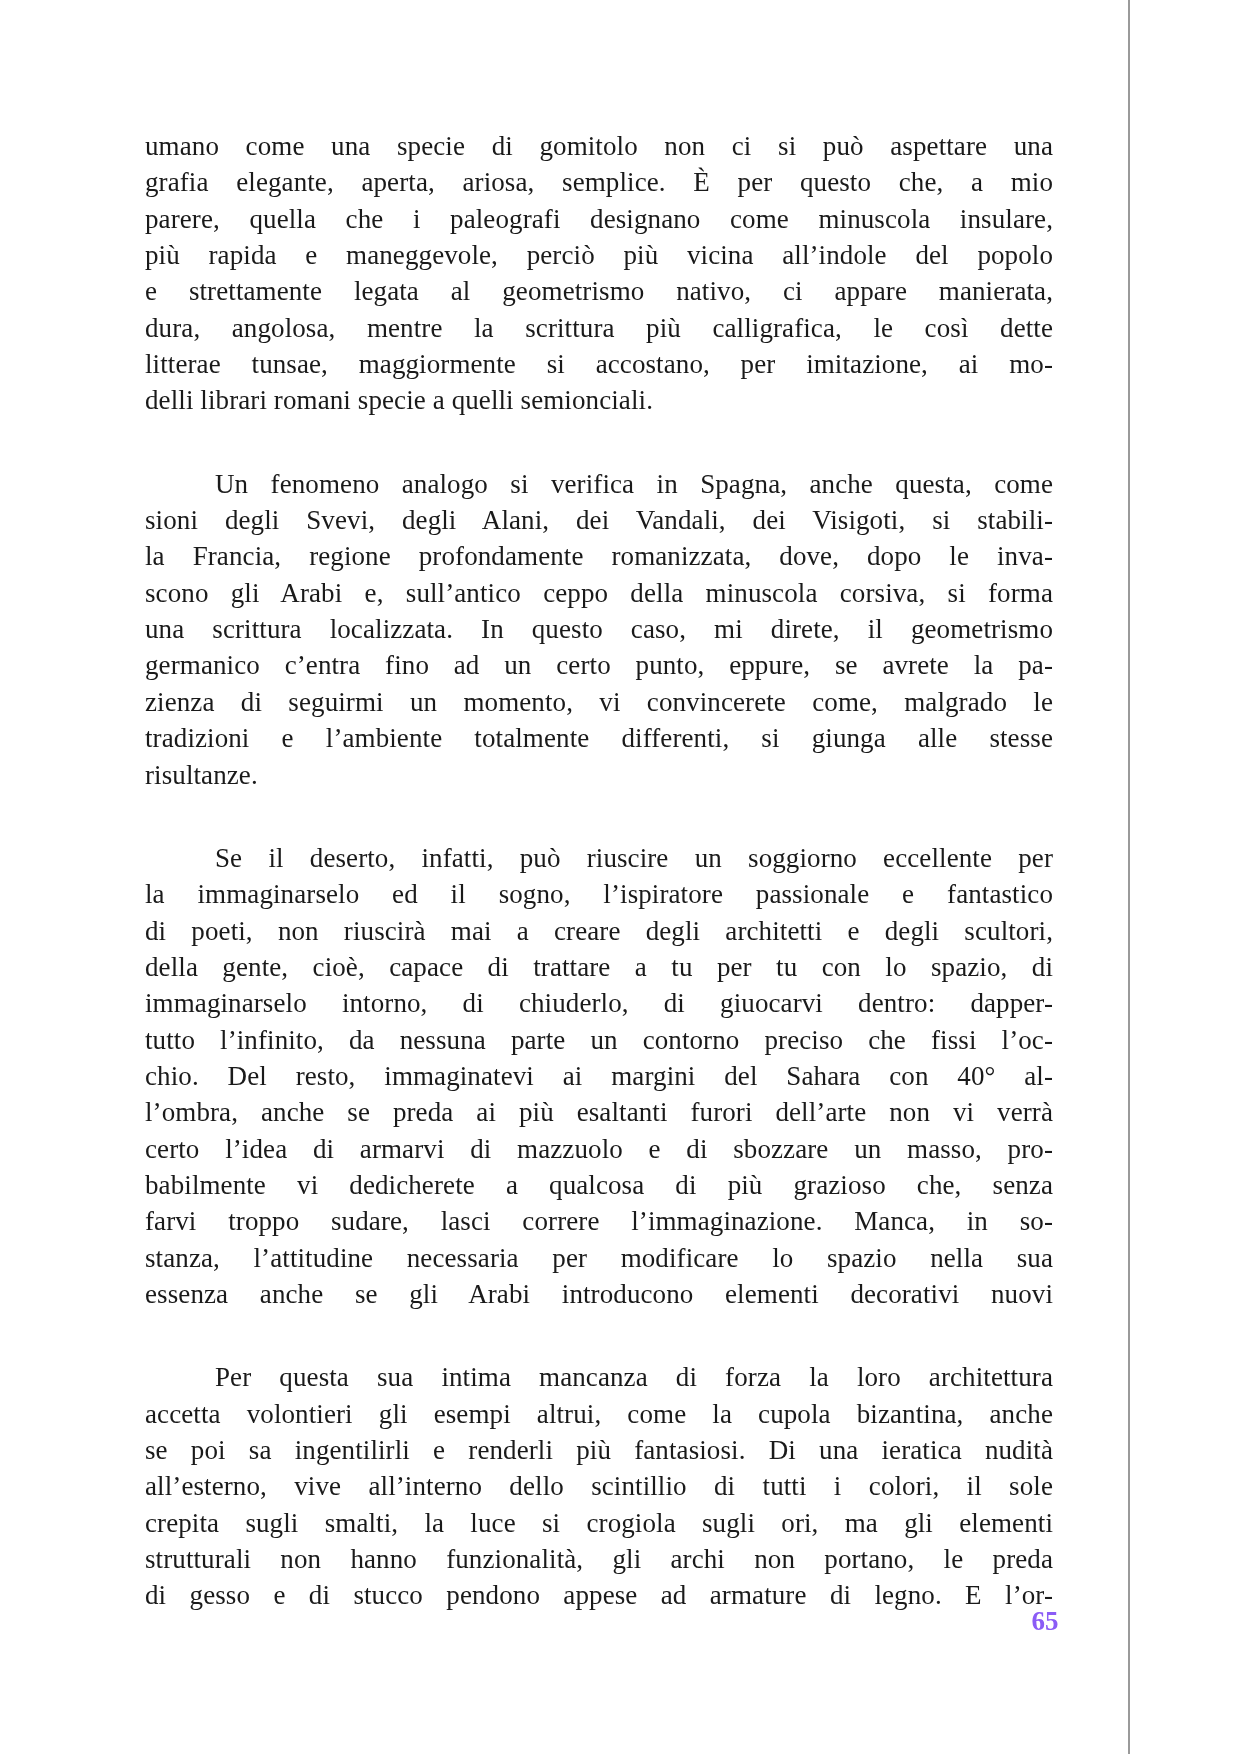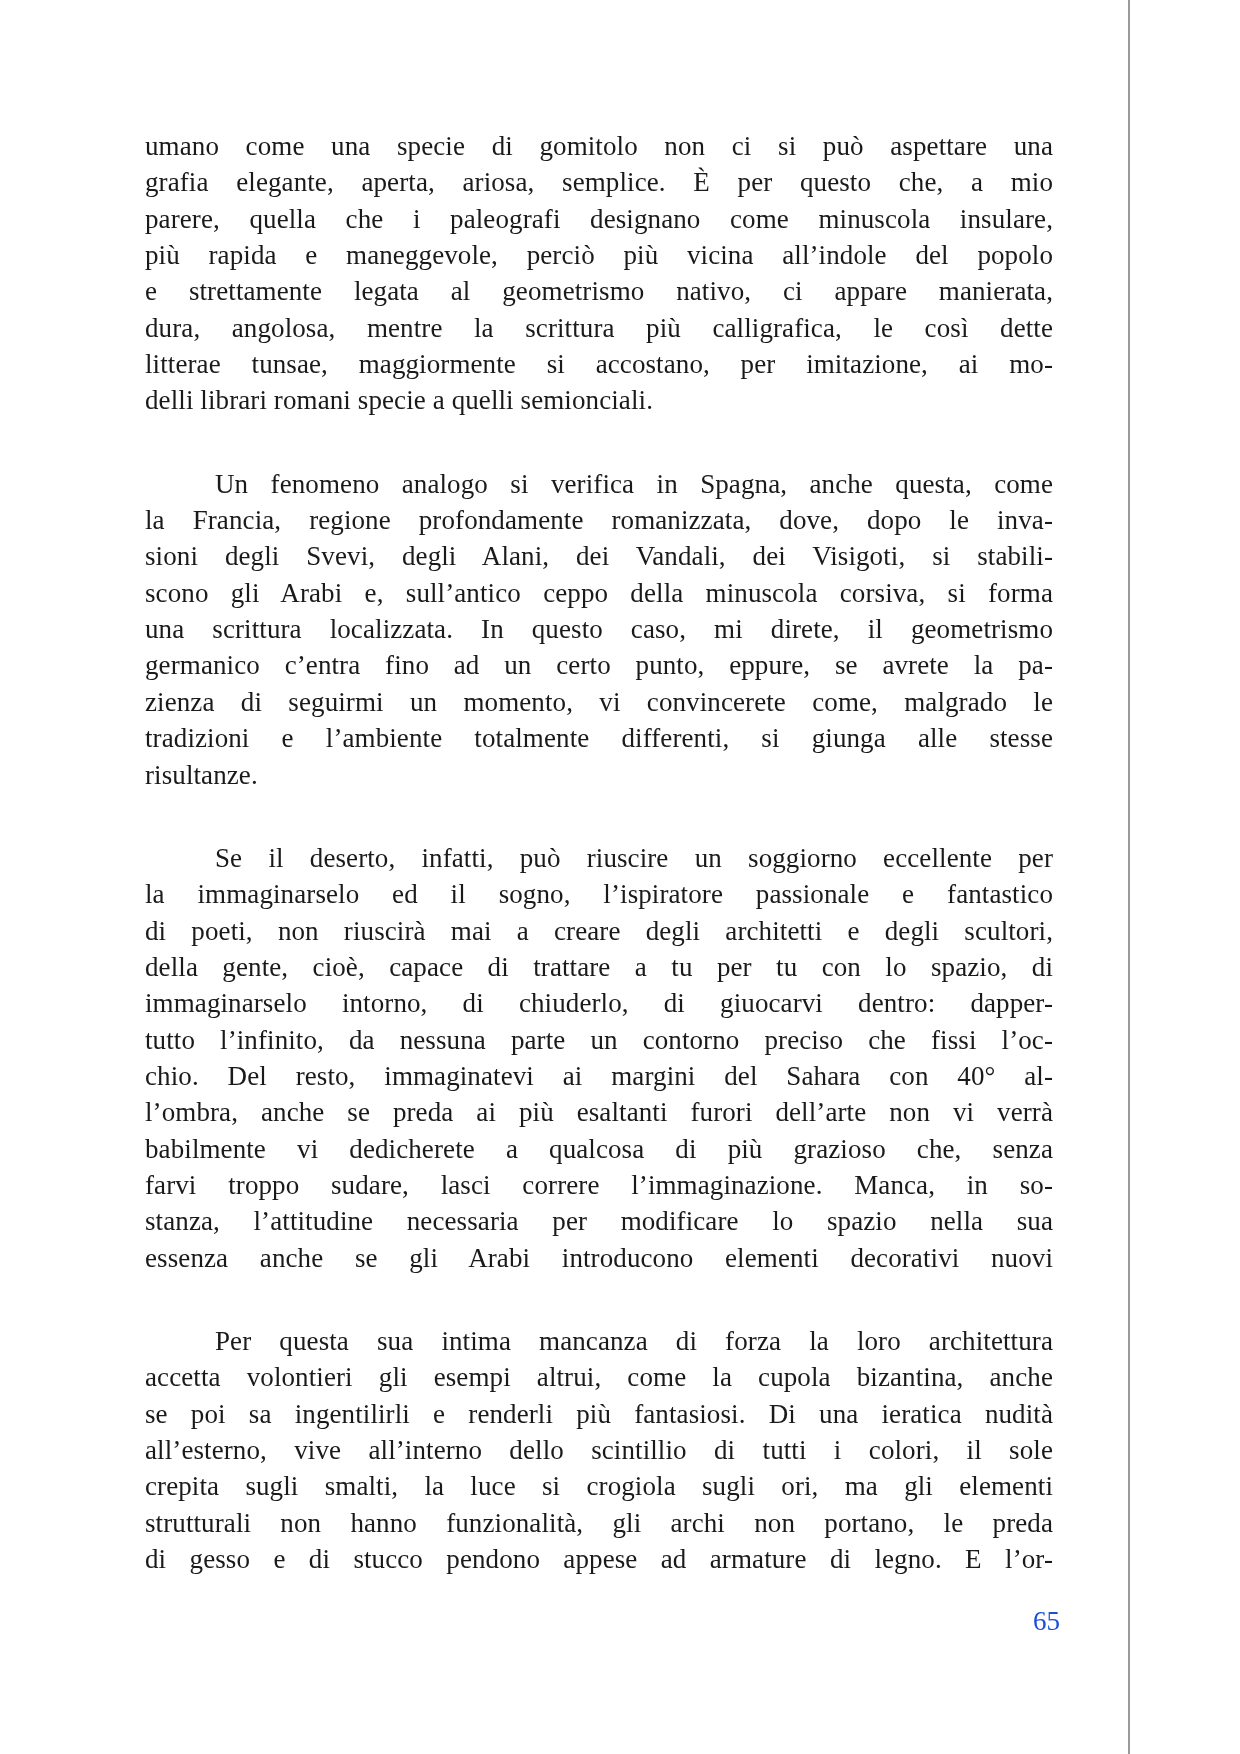--- a/index.html
+++ b/index.html
@@ -45,24 +45,25 @@
     }
     .line.indent {
       padding-left: 70px;
       margin-top: 47px;
     }
     .page-number {
       position: absolute;
       left: 1030px;
       top: 1603px;
       width: 30px;
-      text-align: right;
+      text-align: center;
       font-size: 27px;
       line-height: 36px;
-      color: #1d4ed8;
+      color: #8b5cf6;
+      font-weight: bold;
     }
   </style>
 </head>
 <body>
 
 <div class="page-edge"></div>
 
 <div class="text-block">
 
   <div>
@@ -71,39 +72,40 @@
     <span class="line">parere, quella che i paleografi designano come minuscola insulare,</span>
     <span class="line">più rapida e maneggevole, perciò più vicina all’indole del popolo</span>
     <span class="line">e strettamente legata al geometrismo nativo, ci appare manierata,</span>
     <span class="line">dura, angolosa, mentre la scrittura più calligrafica, le così dette</span>
     <span class="line">litterae tunsae, maggiormente si accostano, per imitazione, ai mo-</span>
     <span class="line last">delli librari romani specie a quelli semionciali.</span>
   </div>
 
   <div>
     <span class="line indent">Un fenomeno analogo si verifica in Spagna, anche questa, come</span>
+    <span class="line">sioni degli Svevi, degli Alani, dei Vandali, dei Visigoti, si stabili-</span>
     <span class="line">la Francia, regione profondamente romanizzata, dove, dopo le inva-</span>
-    <span class="line">sioni degli Svevi, degli Alani, dei Vandali, dei Visigoti, si stabili-</span>
     <span class="line">scono gli Arabi e, sull’antico ceppo della minuscola corsiva, si forma</span>
     <span class="line">una scrittura localizzata. In questo caso, mi direte, il geometrismo</span>
     <span class="line">germanico c’entra fino ad un certo punto, eppure, se avrete la pa-</span>
     <span class="line">zienza di seguirmi un momento, vi convincerete come, malgrado le</span>
     <span class="line">tradizioni e l’ambiente totalmente differenti, si giunga alle stesse</span>
     <span class="line last">risultanze.</span>
   </div>
 
   <div>
     <span class="line indent">Se il deserto, infatti, può riuscire un soggiorno eccellente per</span>
     <span class="line">la immaginarselo ed il sogno, l’ispiratore passionale e fantastico</span>
     <span class="line">di poeti, non riuscirà mai a creare degli architetti e degli scultori,</span>
     <span class="line">della gente, cioè, capace di trattare a tu per tu con lo spazio, di</span>
     <span class="line">immaginarselo intorno, di chiuderlo, di giuocarvi dentro: dapper-</span>
     <span class="line">tutto l’infinito, da nessuna parte un contorno preciso che fissi l’oc-</span>
     <span class="line">chio. Del resto, immaginatevi ai margini del Sahara con 40° al-</span>
     <span class="line">l’ombra, anche se preda ai più esaltanti furori dell’arte non vi verrà</span>
+    <span class="line">certo l’idea di armarvi di mazzuolo e di sbozzare un masso, pro-</span>
     <span class="line">babilmente vi dedicherete a qualcosa di più grazioso che, senza</span>
     <span class="line">farvi troppo sudare, lasci correre l’immaginazione. Manca, in so-</span>
     <span class="line">stanza, l’attitudine necessaria per modificare lo spazio nella sua</span>
     <span class="line">essenza anche se gli Arabi introducono elementi decorativi nuovi</span>
   </div>
 
   <div>
     <span class="line indent">Per questa sua intima mancanza di forza la loro architettura</span>
     <span class="line">accetta volontieri gli esempi altrui, come la cupola bizantina, anche</span>
     <span class="line">se poi sa ingentilirli e renderli più fantasiosi. Di una ieratica nudità</span>

